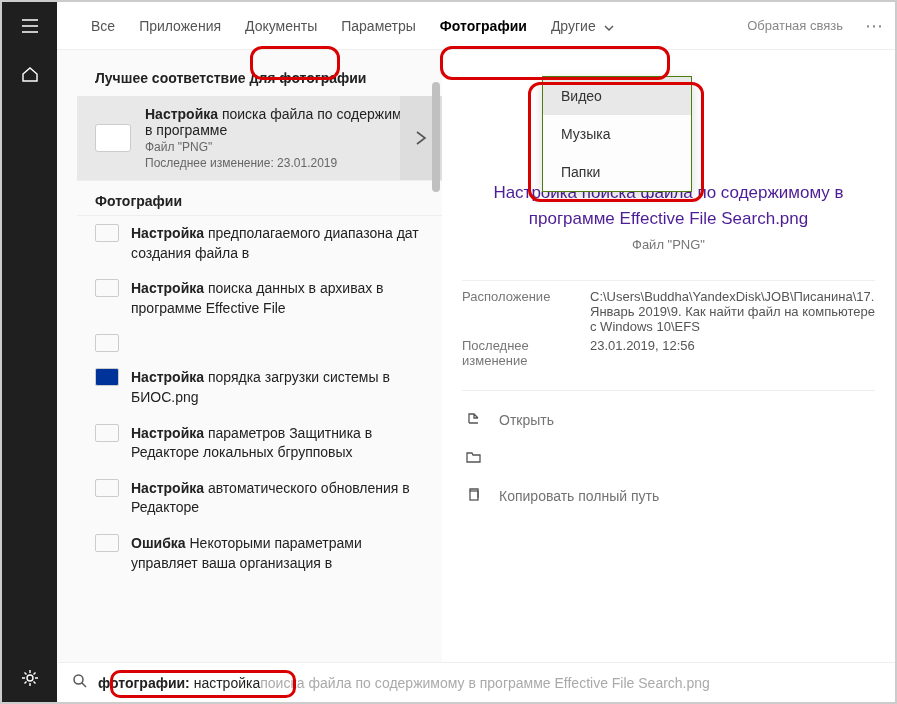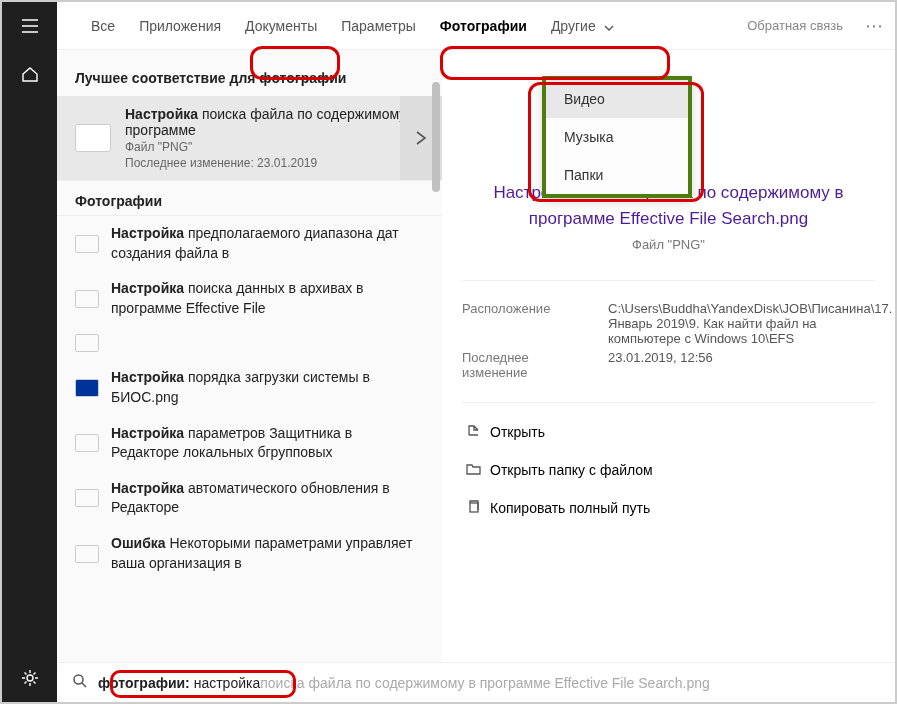--- a/index.html
+++ b/index.html
@@ -12,46 +12,46 @@
 .tabs { position: absolute; left: 55px; top: 0; right: 0; height: 48px; display: flex; align-items: center; padding-left: 22px; border-bottom: 1px solid #eee; background: #fff; }
 .tabs .tab { font-size: 14px; color: #555; padding: 0 12px; height: 48px; line-height: 48px; cursor: pointer; position: relative; }
 .tabs .tab.active { color: #000; font-weight: 600; }
 .tabs .dropdown-chevron { margin-left: 4px; }
 .tabs .tabspacer { flex: 1; }
 .tabs .feedback { font-size: 13px; color: #888; cursor: pointer; padding: 0 10px; }
 .tabs .ellipsis { font-size: 18px; color: #888; padding: 0 12px; cursor: pointer; }
 
 .red-ring { position: absolute; border: 3px solid #d80000; border-radius: 12px; pointer-events: none; z-index: 50; }
 
-.results { position: absolute; left: 55px; top: 48px; width: 385px; bottom: 24px; overflow: hidden; background: #fafafa; }
+.results { position: absolute; left: 55px; top: 48px; width: 385px; bottom: 24px; overflow: hidden; background: #fafafa; padding-left: 20px; }
 .results .section-hdr { font-size: 14px; font-weight: 600; padding: 20px 18px 10px; color: #222; }
 .results .section-hdr2 { font-size: 14px; font-weight: 600; padding: 12px 18px 6px; color: #222; border-top: 1px solid #eee; border-bottom: 1px solid #eee; }
 .result-best { background: #e8e8e8; padding: 10px 12px 10px 18px; display: flex; align-items: center; position: relative; }
 .result-best .thumb { width: 36px; height: 28px; background: #fff; border: 1px solid #ccc; border-radius: 3px; flex-shrink: 0; }
 .result-best .txt { padding-left: 14px; flex: 1; }
 .result-best .title { font-size: 14px; color: #222; }
 .result-best .title b { font-weight: 700; }
 .result-best .sub { font-size: 12px; color: #666; margin-top: 2px; }
 .result-best .arrow { width: 42px; height: 100%; display: flex; align-items: center; justify-content: center; color: #555; background: #ddd; position: absolute; right: 0; top: 0; }
-.result { padding: 8px 18px; display: flex; align-items: center; cursor: pointer; }
+.result { padding: 8px 18px; display: flex; align-items: flex-start; cursor: pointer; }
 .result .thumb { width: 24px; height: 18px; border: 1px solid #ccc; border-radius: 2px; flex-shrink: 0; }
 .result .thumb.eu { background: #003399; }
 .result .txt { padding-left: 12px; font-size: 14px; color: #222; line-height: 1.4; }
 .result .txt b { font-weight: 700; }
 
 .detail { position: absolute; left: 440px; top: 48px; right: 0; bottom: 40px; padding: 0 20px; background: #fff; }
 .detail .preview-title { text-align: center; font-size: 17px; color: #4c1d95; margin-top: 130px; padding: 0 30px; line-height: 1.5; }
 .detail .preview-sub { text-align: center; font-size: 13px; color: #777; margin-top: 6px; }
-.detail .meta { margin-top: 28px; border-top: 1px solid #eee; padding-top: 20px; font-size: 13px; display: grid; grid-template-columns: 120px 1fr; gap: 4px 26px; color: #555; }
+.detail .meta { margin-top: 28px; border-top: 1px solid #eee; padding-top: 8px; font-size: 13px; display: grid; grid-template-columns: 120px 1fr; gap: 4px 8px; color: #555; }
 .detail .meta .label { color: #777; }
 .detail .actions { margin-top: 22px; border-top: 1px solid #eee; padding-top: 10px; }
-.detail .action { display: flex; align-items: center; padding: 10px 4px; font-size: 14px; color: #000000; cursor: pointer; }
+.detail .action { display: flex; align-items: center; padding: 10px 4px; font-size: 14px; color: #737373; cursor: pointer; gap: 9px; }
 .detail .action .aicon { width: 24px; }
 
-.dropdown-menu { position: absolute; left: 540px; top: 74px; width: 150px; background: #fdfdfd; border: 4px solid #4d7c0f; box-shadow: 0 4px 12px rgba(0,0,0,0.15); z-index: 40; }
+.dropdown-menu { position: absolute; left: 540px; top: 74px; width: 150px; background: #fdfdfd; border: 1px solid #4d7c0f; box-shadow: 0 4px 12px rgba(0,0,0,0.15); z-index: 40; }
 .dropdown-menu .item { padding: 11px 18px; font-size: 14px; color: #333; cursor: pointer; }
 .dropdown-menu .item:hover, .dropdown-menu .item.hover { background: #e8e8e8; }
 
 .searchbar { position: absolute; left: 56px; right: 0; bottom: 0; height: 40px; display: flex; align-items: center; padding-left: 14px; background: #fff; border-top: 1px solid #eee; }
 .searchbar .sicon { color: #555; }
 .searchbar .query { font-size: 14px; color: #222; padding-left: 10px; }
 .searchbar .query .prefix { font-weight: 600; }
 .searchbar .completion { font-size: 14px; color: #aaa; }
 
 .scrollbar { position: absolute; left: 428px; top: 80px; width: 12px; bottom: 40px; }
@@ -168,21 +168,20 @@
     <div class="action">
       <span class="aicon"><svg width="15" height="15" viewBox="0 0 15 15">
             <path d="M3 12V3h5l4 4M8 3v4h4M3 12h9" stroke="#555" fill="none" stroke-width="1.3"></path>
           </svg></span>
       <span>Открыть</span>
     </div>
     <div class="action">
       <span class="aicon"><svg width="15" height="15" viewBox="0 0 15 15">
             <path d="M1 4h5l1 2h7v7H1z" stroke="#555" fill="none" stroke-width="1.3"></path>
           </svg></span>
-      <span>Открыть папку с файлом</span>
     </div>
     <div class="action">
       <span class="aicon"><svg width="15" height="15" viewBox="0 0 15 15">
             <rect x="4" y="4" width="8" height="9" stroke="#555" fill="none" stroke-width="1.3"></rect>
             <path d="M4 4V2h8v9" stroke="#555" fill="none" stroke-width="1.3"></path>
           </svg></span>
       <span>Копировать полный путь</span>
     </div>
   </div>
 </div>

